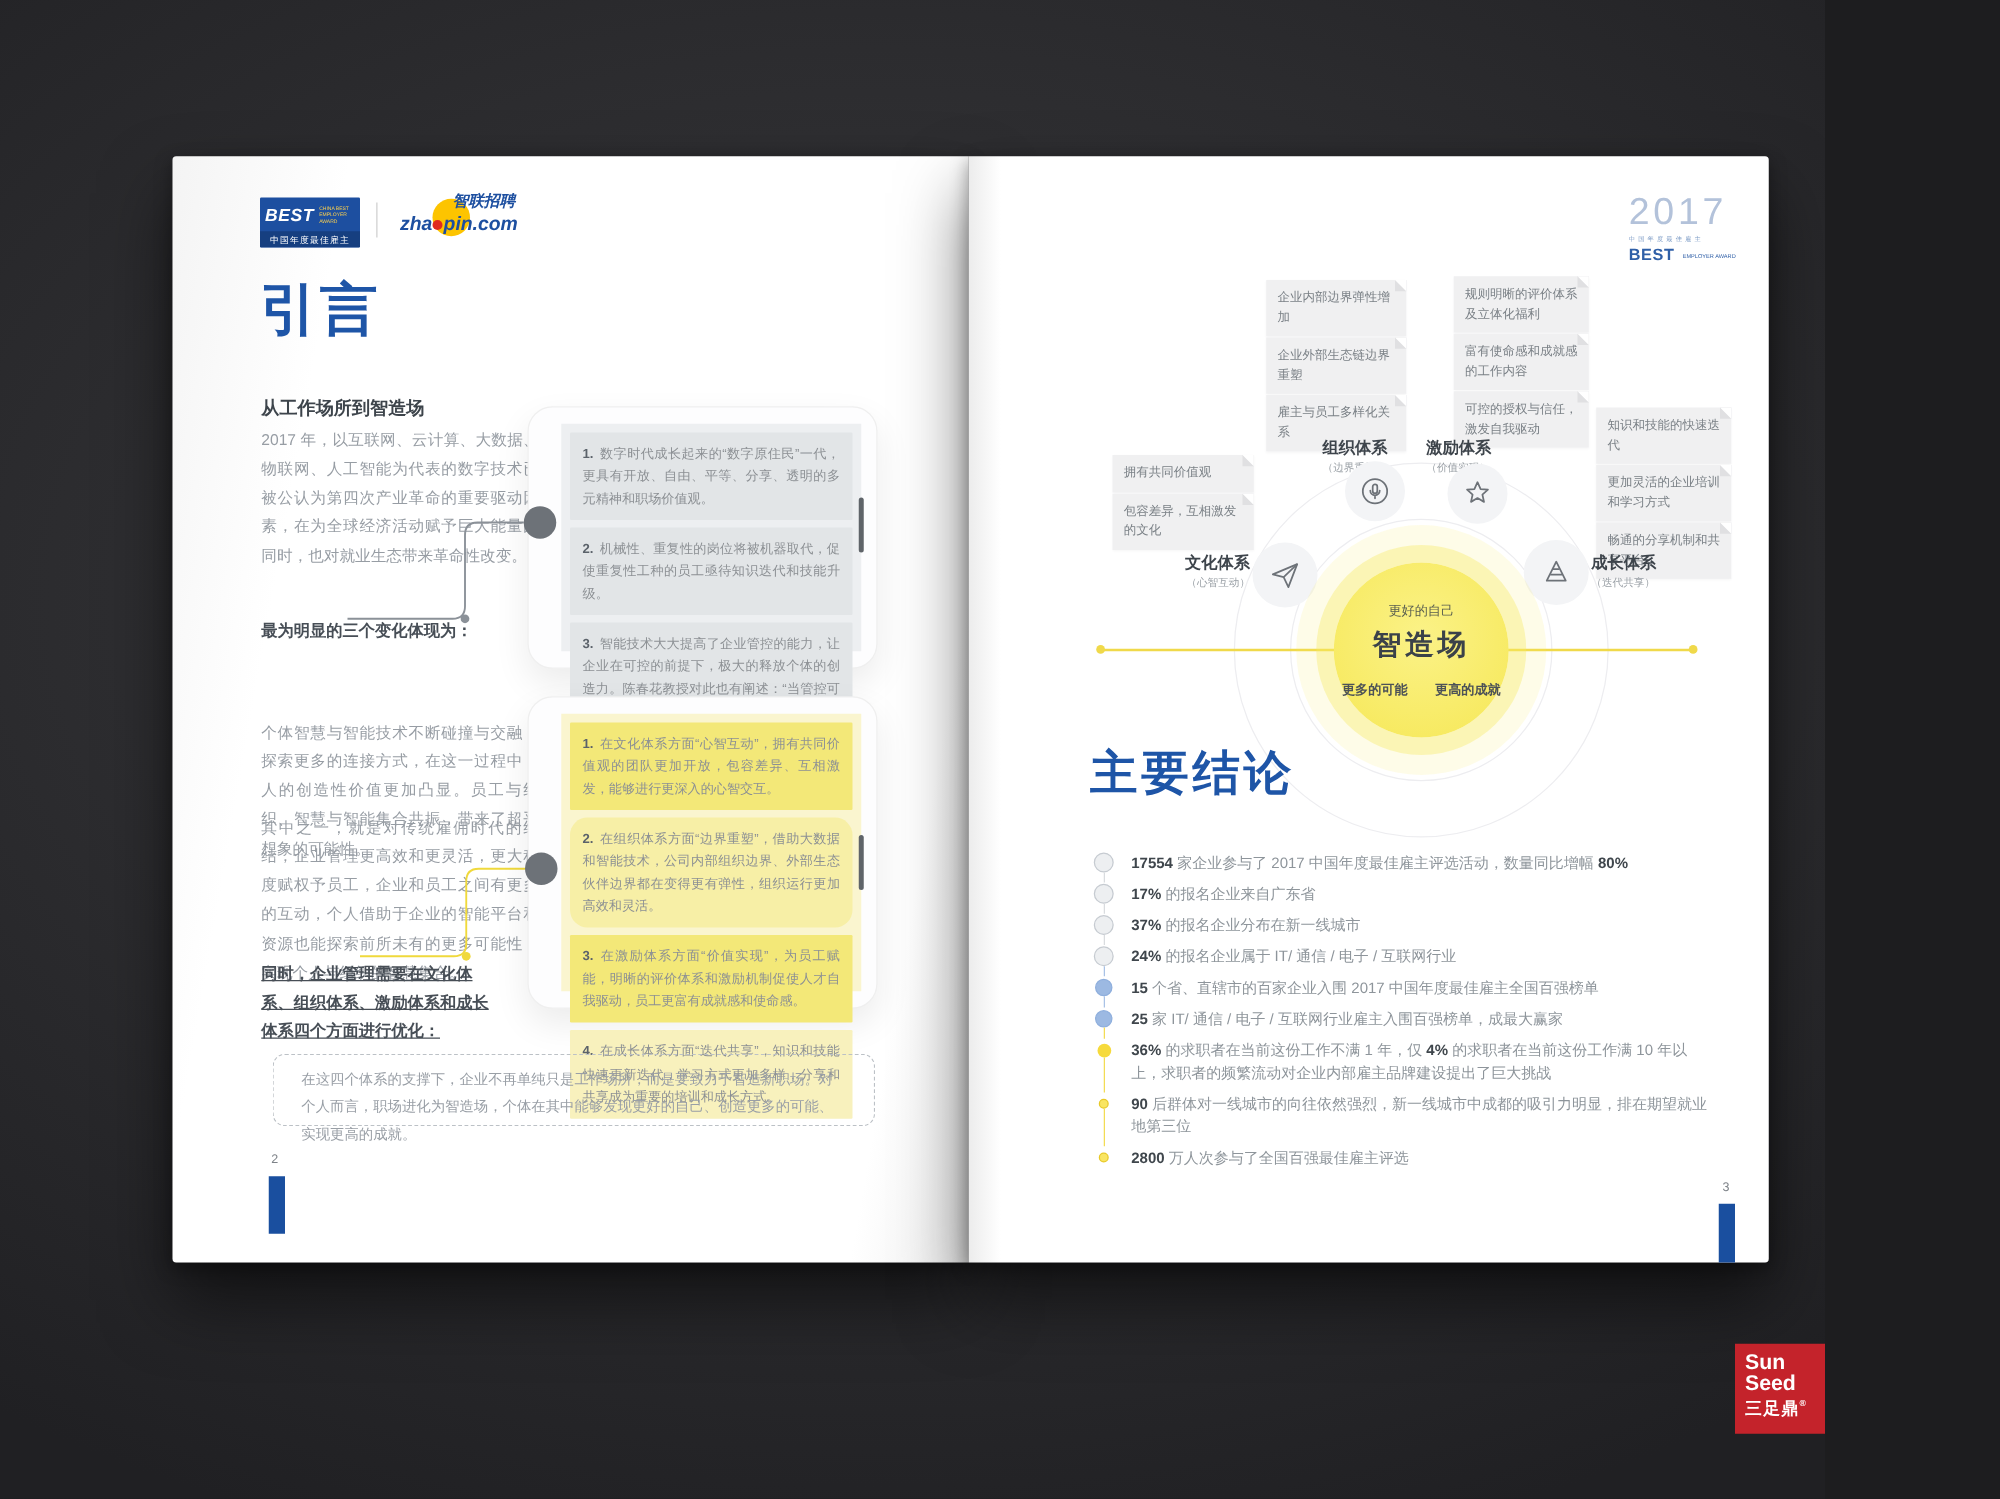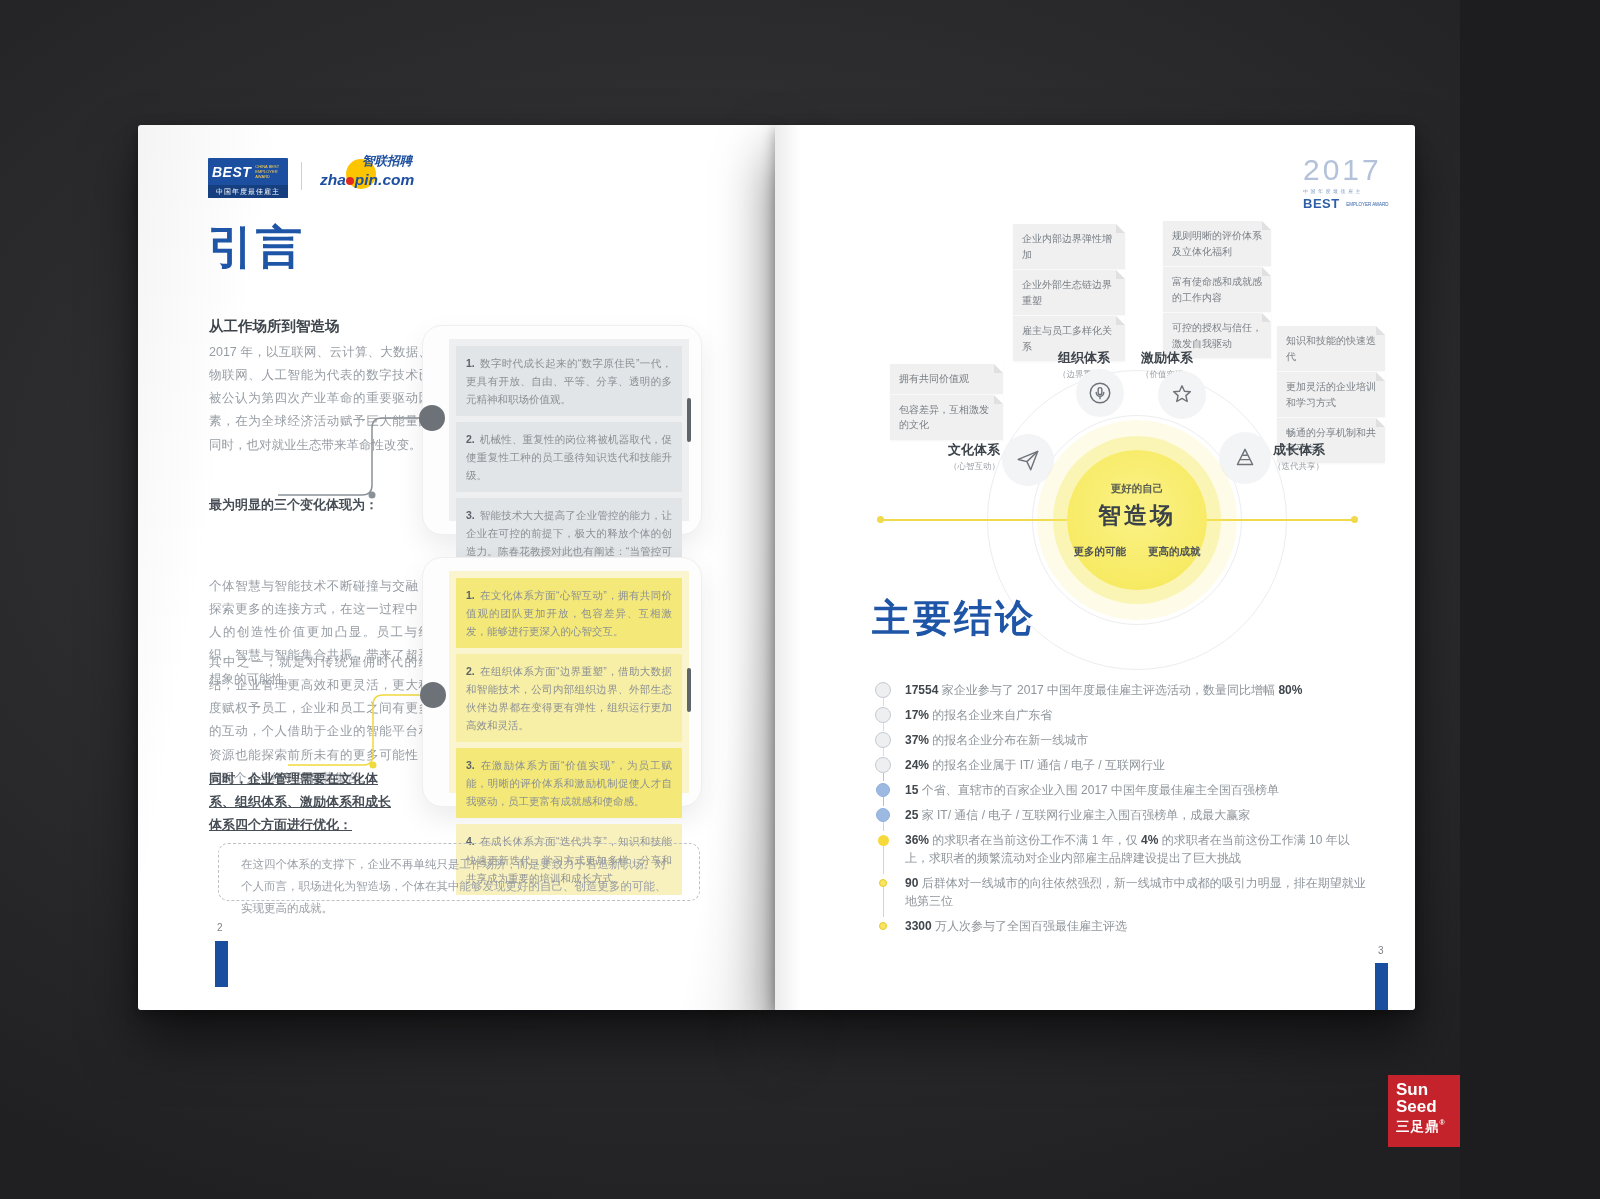--- a/index.html
+++ b/index.html
@@ -47,21 +47,21 @@
   .tablet1{left:284px;top:200px;height:210px;}
   .tablet2{left:284px;top:432px;height:250px;}
   .t-panel{position:absolute;left:26px;top:13px;width:240px;bottom:13px;padding:7px 0 0 0;}
   .tablet1 .t-panel{background:#edeff1;}
   .tablet2 .t-panel{background:#faf5cf;}
   .t-item{margin:0 7px 6px 7px;padding:8px 10px;font-size:10.5px;line-height:1.72;
     color:#8c9094;text-align:justify;border-radius:1px;}
   .t-item b{color:#5b626a;margin-right:2px;}
   .tablet1 .t-item{background:#e2e5e7;}
   .tablet2 .t-item:nth-child(1){background:#f3e878;}
-  .tablet2 .t-item:nth-child(2){background:#f7efa6;}
+  .tablet2 .t-item:nth-child(2){background:#f7efa6;border-radius:14px;}
   .tablet2 .t-item:nth-child(3){background:#f3e878;}
   .tablet2 .t-item:nth-child(4){background:#f8f1bd;}
   .t-dot{width:26px;height:26px;border-radius:50%;background:#6d7278;}
   .t-dot1{left:281px;top:280px;}
   .t-dot2{left:282px;top:557px;}
   .t-bar{width:4px;height:44px;border-radius:2px;background:#5f6469;}
   .t-bar1{left:549px;top:273px;}
   .t-bar2{left:549px;top:543px;}
 
   .callout-box{left:80px;top:718px;width:482px;height:58px;border:1px dashed #bcc1c6;border-radius:10px;
@@ -106,21 +106,21 @@
   .ic-culture{left:227px;top:309px;width:52px;height:52px;}
   .ic-growth{left:444px;top:307px;width:52px;height:52px;}
   .icon-circle svg{width:26px;height:26px;}
 
   .y-line{left:105px;top:394px;width:475px;height:2px;background:#f0d94a;}
   .y-enddot{width:7px;height:7px;border-radius:50%;background:#f0d94a;}
   .center-circle{left:292px;top:325px;width:140px;height:140px;border-radius:50%;
     background:radial-gradient(circle at 50% 42%, #fbf287 0%, #f7ea62 75%, #f4e557 100%);
     box-shadow:0 0 0 14px rgba(247,234,98,.38), 0 0 0 30px rgba(247,234,98,.15);
     display:flex;flex-direction:column;align-items:center;justify-content:center;}
-  .cc-top{font-size:10.5px;font-weight:700;color:#5a5f50;margin-bottom:4px;}
+  .cc-top{font-size:10.5px;font-weight:400;color:#5a5f50;margin-bottom:4px;}
   .cc-title{font-size:23px;font-weight:800;color:#3b4249;letter-spacing:3px;margin-bottom:14px;}
   .cc-bottom{display:flex;gap:22px;font-size:10.5px;font-weight:700;color:#4c5257;}
 
   .rp-title{left:97px;top:468px;font-size:38px;font-weight:800;color:#1e55a7;letter-spacing:3px;}
   .conclusions{left:95px;top:556px;width:500px;display:flex;flex-direction:column;}
   .c-row{display:flex;min-height:25px;}
   .c-dotcol{width:26px;display:flex;flex-direction:column;align-items:center;}
   .c-dot{border-radius:50%;flex:none;}
   .dot-gray{width:16px;height:16px;background:#edeff1;border:1px solid #c6cbd1;margin-top:1px;}
   .dot-blue{width:14px;height:14px;background:#9cb9e2;border:1px solid #8fafdd;margin-top:2px;}
@@ -348,21 +348,21 @@
             <span class="c-dot dot-yellow-sm"></span>
             <span class="c-line" style="background: rgb(243, 220, 85);"></span>
           </div>
           <div class="c-text"><b>90</b> 后群体对一线城市的向往依然强烈，新一线城市中成都的吸引力明显，排在期望就业地第三位</div>
         </div>
         <div class="c-row">
           <div class="c-dotcol">
             <span class="c-dot dot-yellow-sm"></span>
             <span class="c-line" style="background: transparent;"></span>
           </div>
-          <div class="c-text"><b>3300</b> 万人次参与了全国百强最佳雇主评选</div>
+          <div class="c-text"><b>2800</b> 万人次参与了全国百强最佳雇主评选</div>
         </div>
       </div>
 
     <div class="abs pagenum pagenum-right">3</div>
     <div class="abs pagebar pagebar-right"></div>
   </div>
 
   <div class="abs pub">
     <div class="pub-red">
       <div class="pub-l1">Sun</div>

